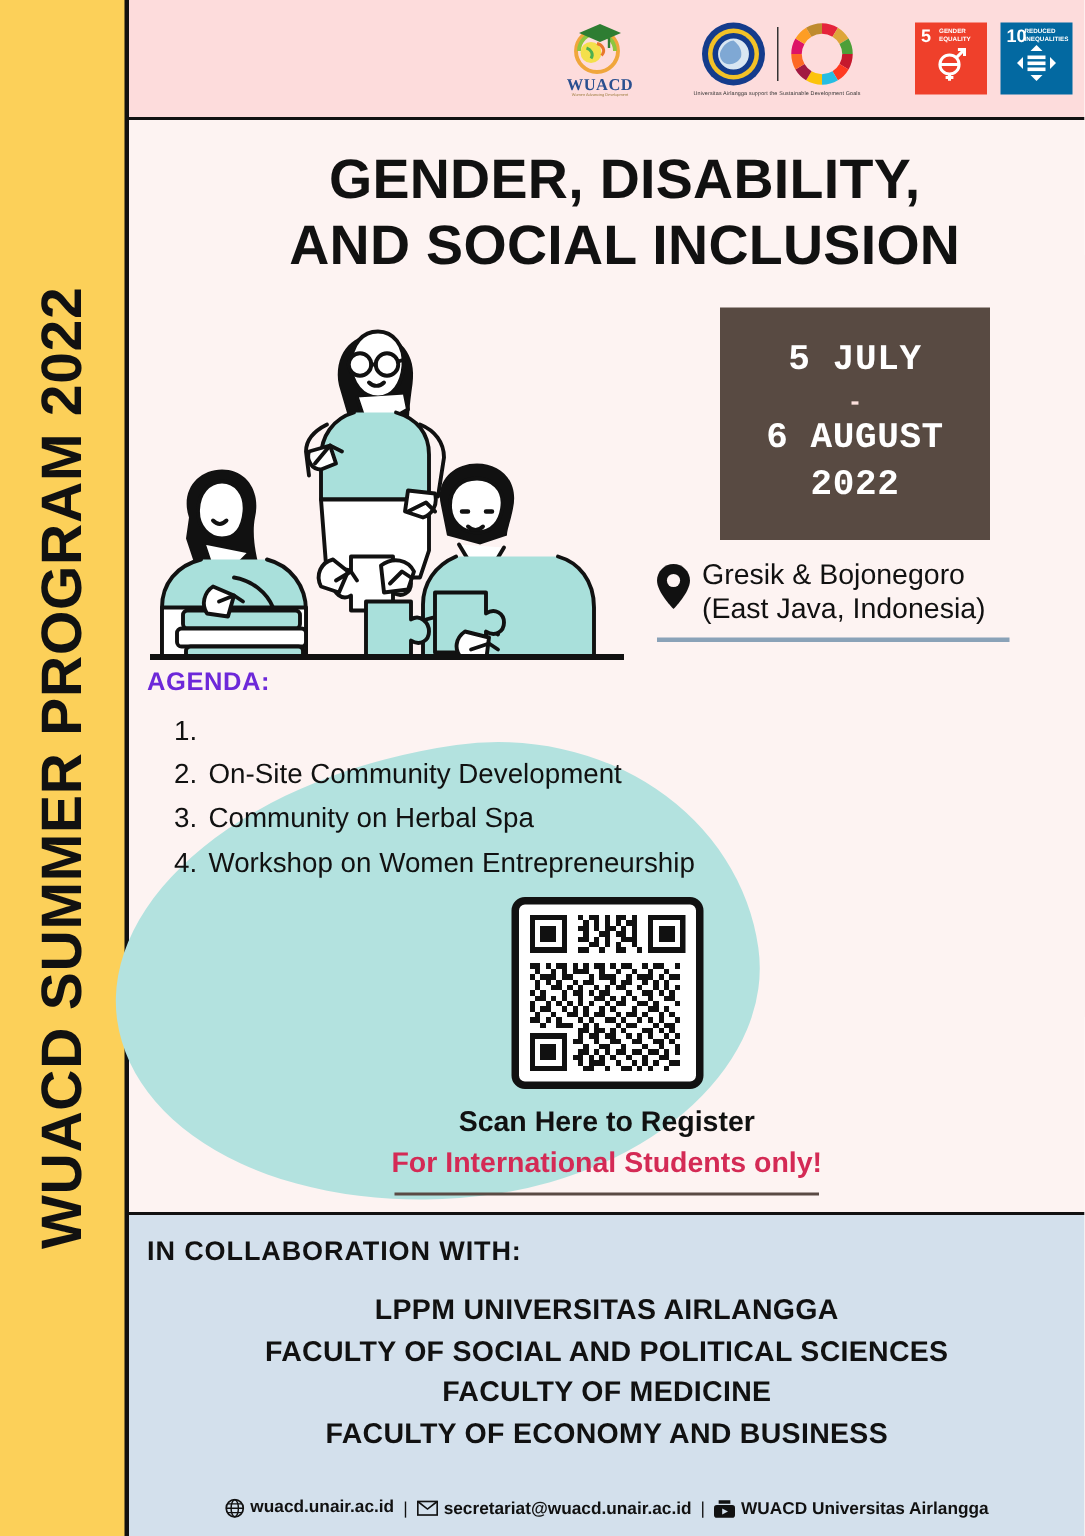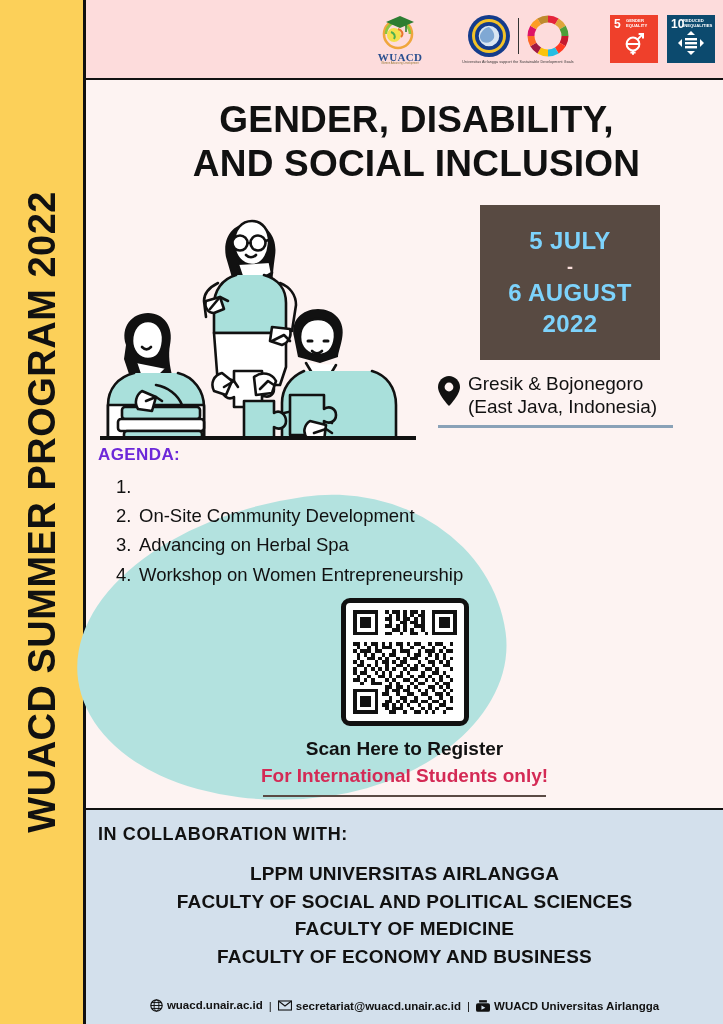--- a/index.html
+++ b/index.html
@@ -57,21 +57,21 @@
 
   .logo-unair { display:flex; flex-direction:column; align-items:center; width:166px; }
   .unair-row { display:flex; align-items:center; gap:7px; }
   .unair-seal { width:44px; height:44px; }
   .unair-div { width:1px; height:36px; background:#333; }
   .sdg-wheel { width:44px; height:44px; }
   .unair-cap { font-size:3.6px; color:#333; margin-top:2px; letter-spacing:.1px; }
 
   .sdg-card { width:48px; height:48px; position:relative; color:#fff; }
   .sdg-5 { background:#EF402B; }
-  .sdg-10 { background:#0c4a6e; }
+  .sdg-10 { background:#0369a1; }
   .sdg-num { position:absolute; left:4px; top:3px; font-size:12px; font-weight:800; line-height:1; }
   .sdg-label { position:absolute; left:16px; top:4px; right:2px; font-size:4.2px; font-weight:700; line-height:1.15; text-transform:uppercase; }
   .sdg-gly { position:absolute; left:0; right:0; bottom:3px; text-align:center; }
 
   
   .title-wrap {
     position:absolute; left:0; top:80px; width:637px;
     text-align:center; padding-top:18px;
   }
   .title {
@@ -94,21 +94,21 @@
 
   
   .datebox {
     position:absolute; left:394px; top:205px;
     width:180px; height:155px;
     background:#584A42;
     display:flex; flex-direction:column;
     align-items:center; justify-content:center;
     z-index:2;
   }
-  .date-line { color:#7dd3fc; font-weight:800; font-size:24px; line-height:1.26; letter-spacing:0.4px; }
+  .date-line { color:#ffffff; font-weight:800; font-size:24px; line-height:1.26; letter-spacing:0.4px;font-family:Liberation Mono, monospace; }
   .date-dash { color:#FBE0DC; font-weight:800; font-size:18px; line-height:1; margin:2px 0; }
 
   
   .location {
     position:absolute; left:352px; top:372px; width:250px; z-index:2;
   }
   .loc-row { display:flex; align-items:flex-start; gap:8px; }
   .pin { flex:none; margin-top:4px; }
   .loc-text { font-size:19px; color:#111; line-height:1.22; }
   .loc-rule { margin-top:7px; height:3px; background:#8aa2b8; width:235px; }
@@ -333,21 +333,21 @@
       <ul class="agenda-list">
         <li>
           <span class="agenda-num">1.</span>
         </li>
         <li>
           <span class="agenda-num">2.</span>
           <span>On-Site Community Development</span>
         </li>
         <li>
           <span class="agenda-num">3.</span>
-          <span>Advancing on Herbal Spa</span>
+          <span>Community on Herbal Spa</span>
         </li>
         <li>
           <span class="agenda-num">4.</span>
           <span>Workshop on Women Entrepreneurship</span>
         </li>
       </ul>
     </div>
 
     <div class="qr-block">
       <div class="qr-box">

